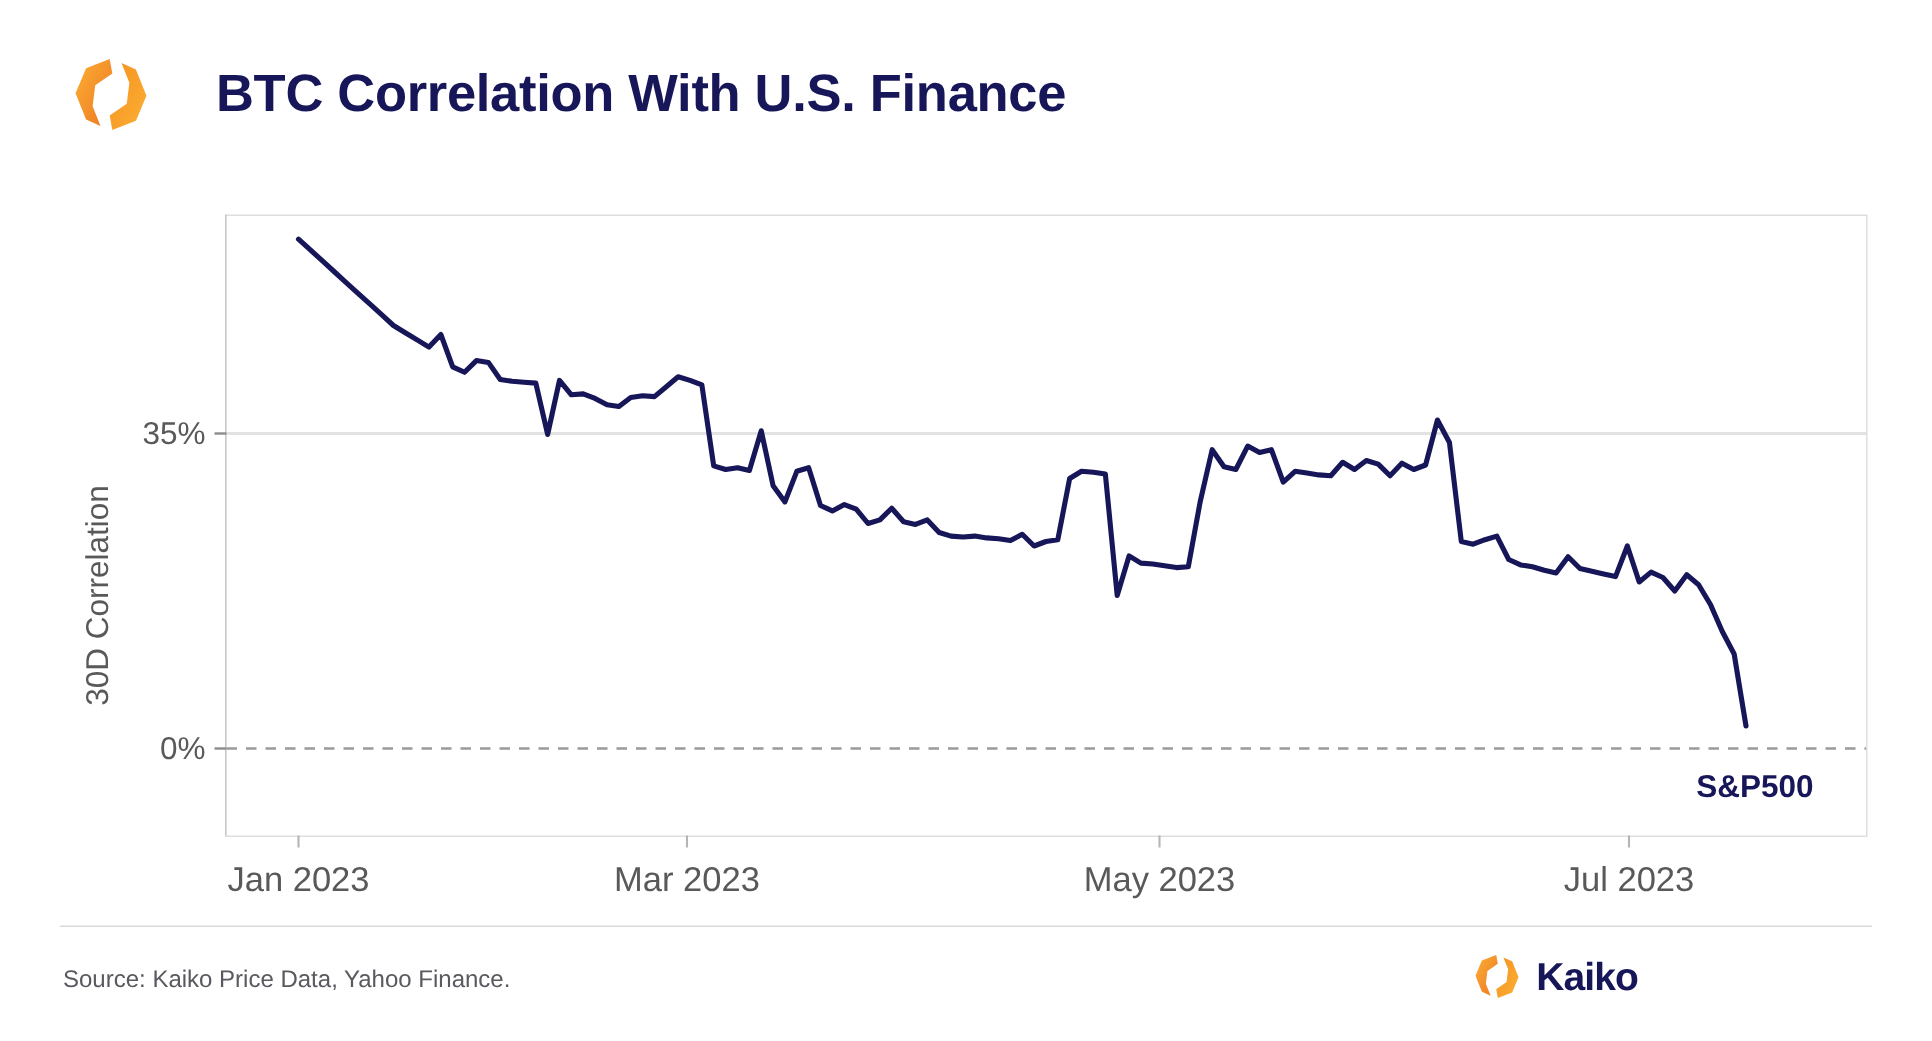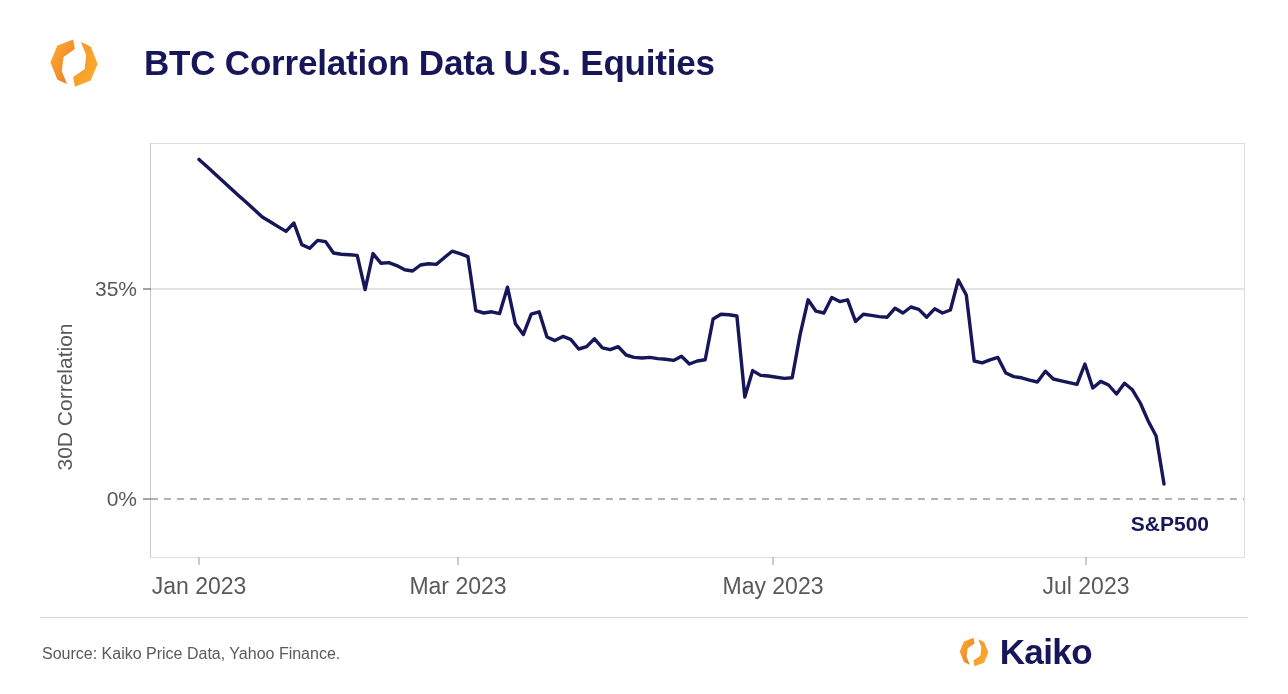--- a/index.html
+++ b/index.html
@@ -101,21 +101,21 @@
   }
   .footer-logo {
     position: absolute;
     right: 40px;
     top: 16px;
     display: flex;
     align-items: center;
     gap: 9px;
   }
   .footer-logo .wordmark {
-    font-size: 35px;
+    font-size: 26px;
     font-weight: bold;
     color: #161659;
     letter-spacing: -0.6px;
     line-height: 1;
   }
 </style>
 </head>
 <body>
 
 <div class="header">
@@ -126,21 +126,21 @@
         <stop offset="100%" stop-color="#ee7623"></stop>
       </linearGradient>
       <linearGradient id="gradR" x1="1" y1="1" x2="0" y2="0">
         <stop offset="0%" stop-color="#fbb034"></stop>
         <stop offset="100%" stop-color="#f59120"></stop>
       </linearGradient>
     </defs>
     <path d="M31 5 L13 12 L5 31 L13 51 L24 56 L18 41 L20 25 L33 16 Z" fill="url(#gradL)"></path>
     <path d="M33 59 L51 52 L59 33 L51 13 L40 8 L46 23 L44 39 L31 48 Z" fill="url(#gradR)"></path>
   </svg>
-  <div class="chart-title">BTC Correlation Data U.S. Equities</div>
+  <div class="chart-title">BTC Correlation With U.S. Finance</div>
 </div>
 
 <div class="chart-wrap">
   <svg class="chart-svg" width="1288" height="480" viewBox="0 0 1288 480">
 
     <rect id="plotBorder" x="150.5" y="16.5" width="1094" height="414" fill="#ffffff" stroke="#dedede" stroke-width="1"></rect>
 
     <line id="grid35" x1="151" y1="162" x2="1244" y2="162" stroke="#e3e3e3" stroke-width="2"></line>
 
     <line id="gridZero" x1="151" y1="372" x2="1244" y2="372" stroke="#9a9a9a" stroke-width="1.6" stroke-dasharray="7 6"></line>

